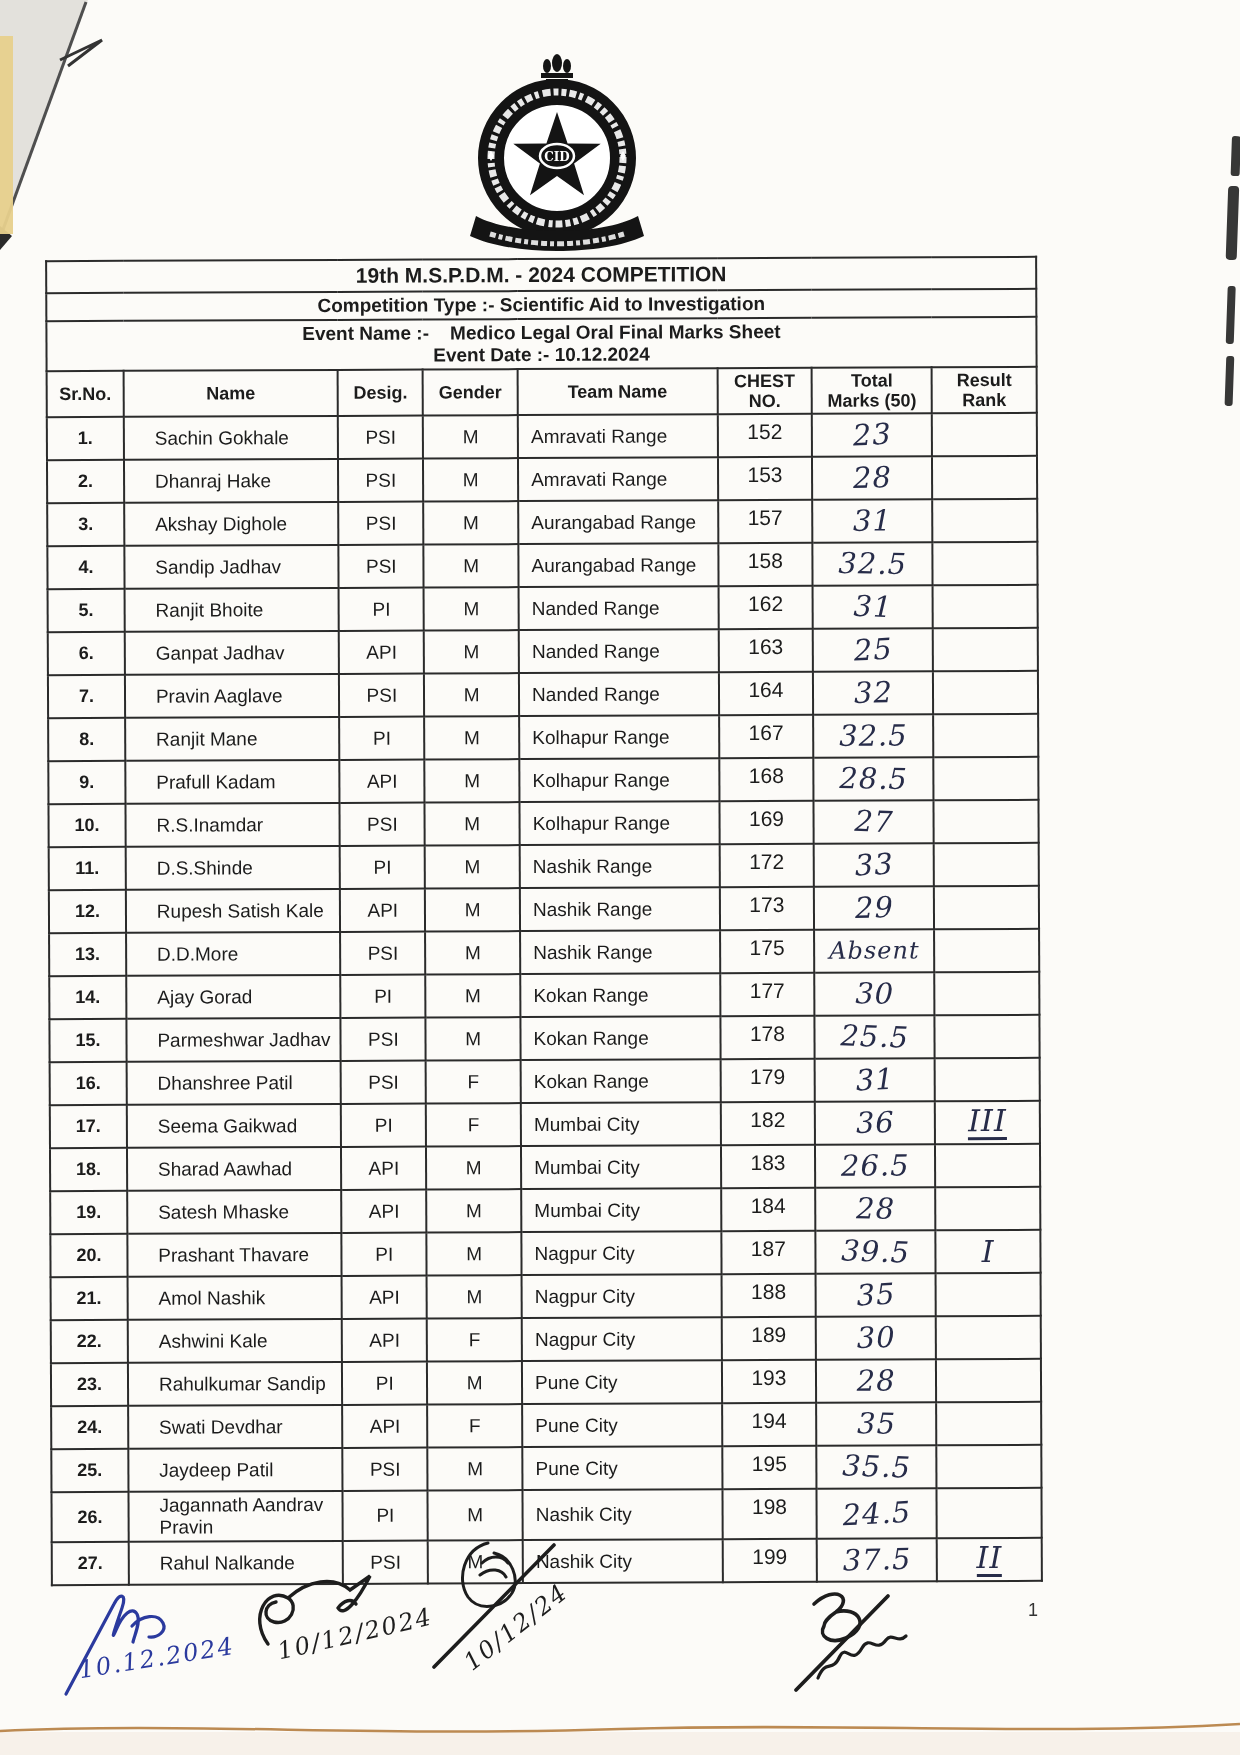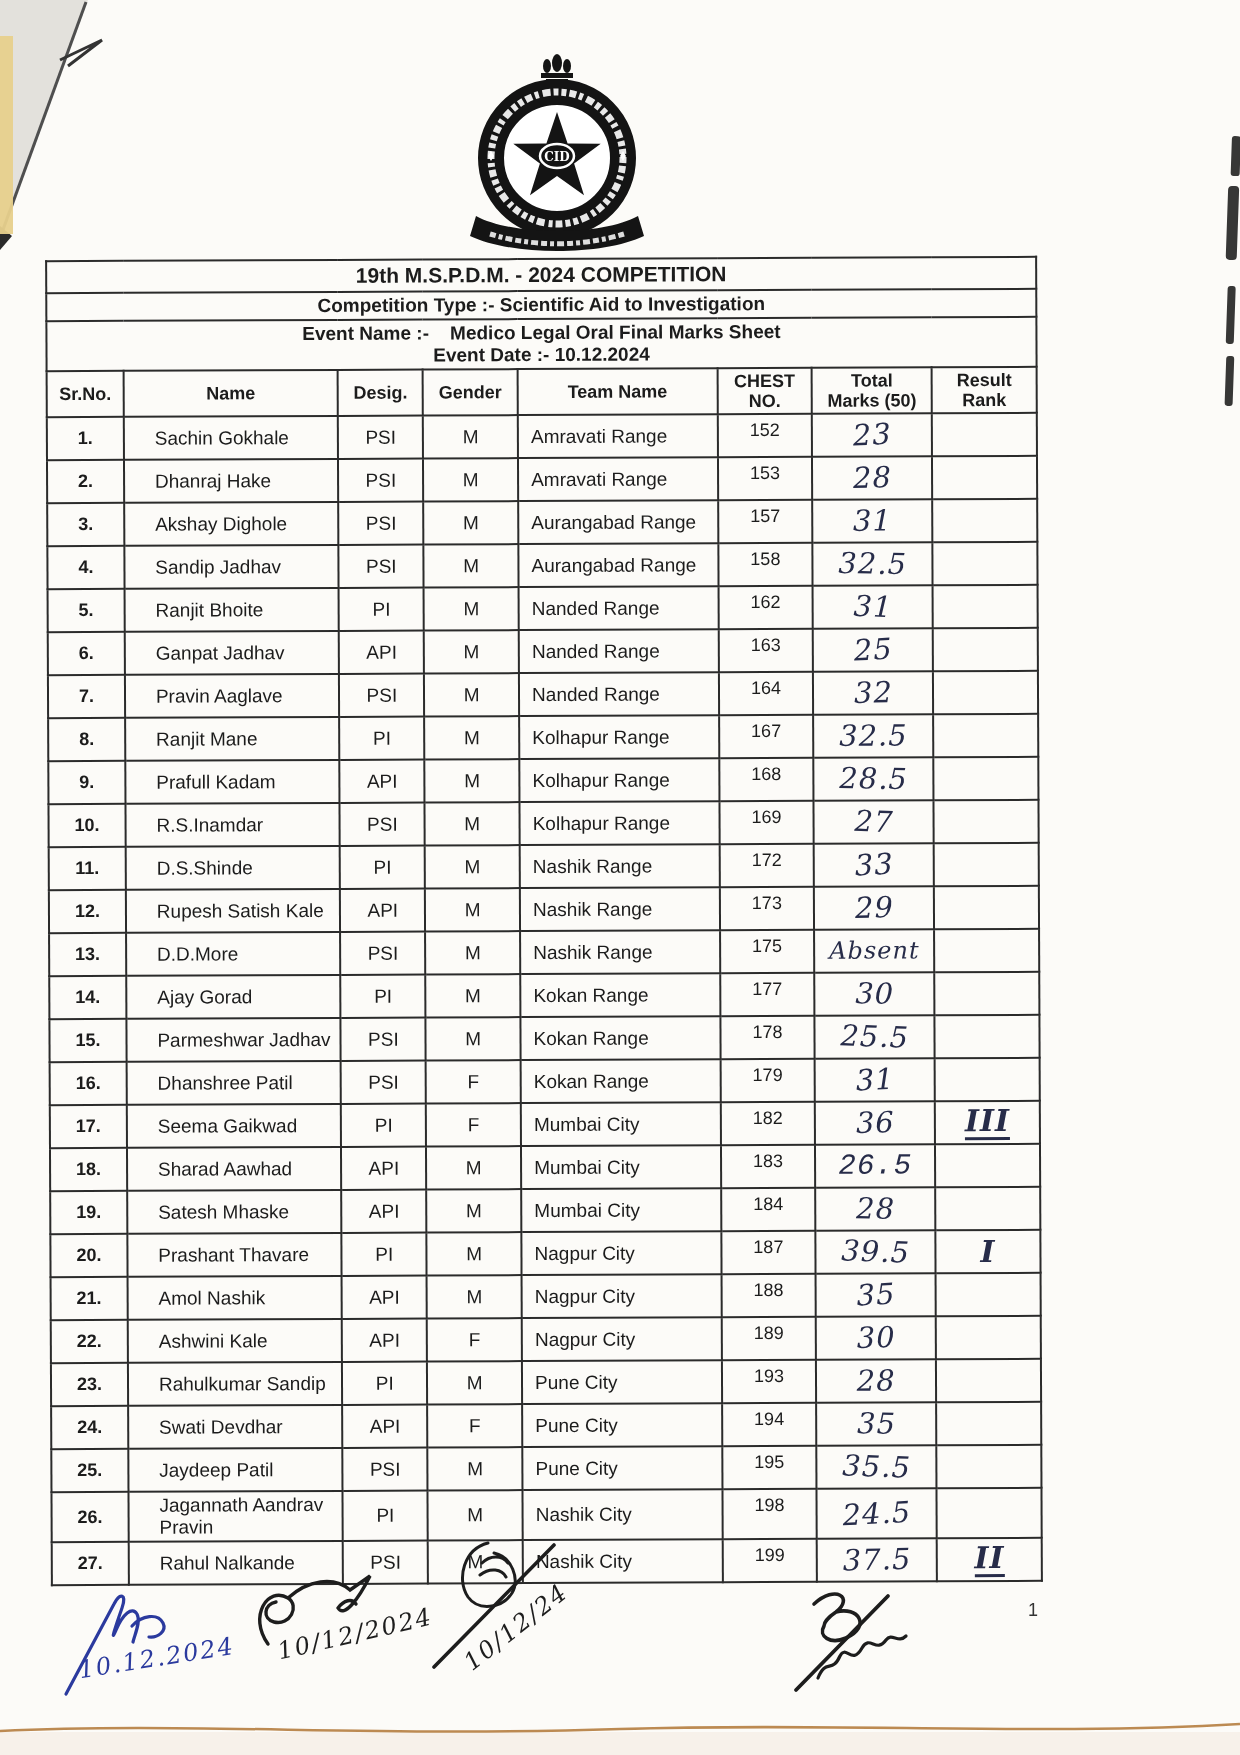--- a/index.html
+++ b/index.html
@@ -23,30 +23,30 @@
   .band-title   { font-size:21px; height:32px; }
   .band-type    { font-size:19px; height:28px; }
   .band-event   { font-size:19px; height:46px; }
   .band-event div { white-space:pre-wrap; line-height:22px; }
   th { font-size:18px; font-weight:bold; text-align:center; vertical-align:middle; height:42px; line-height:20px; padding:2px 3px; }
   td { height:43px; font-size:19px; vertical-align:middle; padding:2px 4px; }
   td.c-sr     { text-align:center; font-weight:bold; font-size:18px; }
   td.c-name   { text-align:left; padding-left:30px; }
   td.c-desig, td.c-gender, td.c-chest { text-align:center; }
   td.c-team   { text-align:left; padding-left:12px; }
-  td.c-chest  { font-size:18px; vertical-align:top; padding-top:5px; }
+  td.c-chest  { font-size:21px; vertical-align:top; padding-top:5px; }
   td.c-marks, td.c-rank { text-align:center; }
   
   .hw {
     display:inline-block;
     font-family:"DejaVu Serif", serif; font-style:italic;
     font-size:29px; color:#272c49; letter-spacing:1px;
     line-height:1;
   }
-  .hw.rank { font-size:30px; font-weight:bold; }
+  .hw.rank { font-size:30px; font-weight:normal; }
   .hw.rank.underlined { border-bottom:3px solid #272c49; padding-bottom:1px; }
   
   .sig { position:absolute; }
   .sig svg { display:block; }
   .sig .hwdate {
     position:absolute; font-family:"DejaVu Serif", serif; font-style:italic;
     font-size:24px; letter-spacing:2px; white-space:nowrap;
   }
   .page-num { position:absolute; left:1028px; top:1600px; font-size:18px; color:#333; }
 </style>
@@ -315,21 +315,21 @@
       <td class="c-marks"><span class="hw" style="transform: rotate(-1.2deg);">36</span></td>
       <td class="c-rank"><span class="hw rank underlined">III</span></td>
     </tr>
         <tr>
       <td class="c-sr"><span>18.</span></td>
       <td class="c-name"><span>Sharad Aawhad</span></td>
       <td class="c-desig"><span>API</span></td>
       <td class="c-gender"><span>M</span></td>
       <td class="c-team"><span>Mumbai City</span></td>
       <td class="c-chest"><span>183</span></td>
-      <td class="c-marks"><span class="hw" style="transform: rotate(0deg); font-family: Liberation Mono, monospace;">26.5</span></td>
+      <td class="c-marks"><span class="hw" style="transform: rotate(0deg);">26.5</span></td>
       <td class="c-rank"><span class="hw rank"></span></td>
     </tr>
         <tr>
       <td class="c-sr"><span>19.</span></td>
       <td class="c-name"><span>Satesh Mhaske</span></td>
       <td class="c-desig"><span>API</span></td>
       <td class="c-gender"><span>M</span></td>
       <td class="c-team"><span>Mumbai City</span></td>
       <td class="c-chest"><span>184</span></td>
       <td class="c-marks"><span class="hw" style="transform: rotate(1.2deg);">28</span></td>

